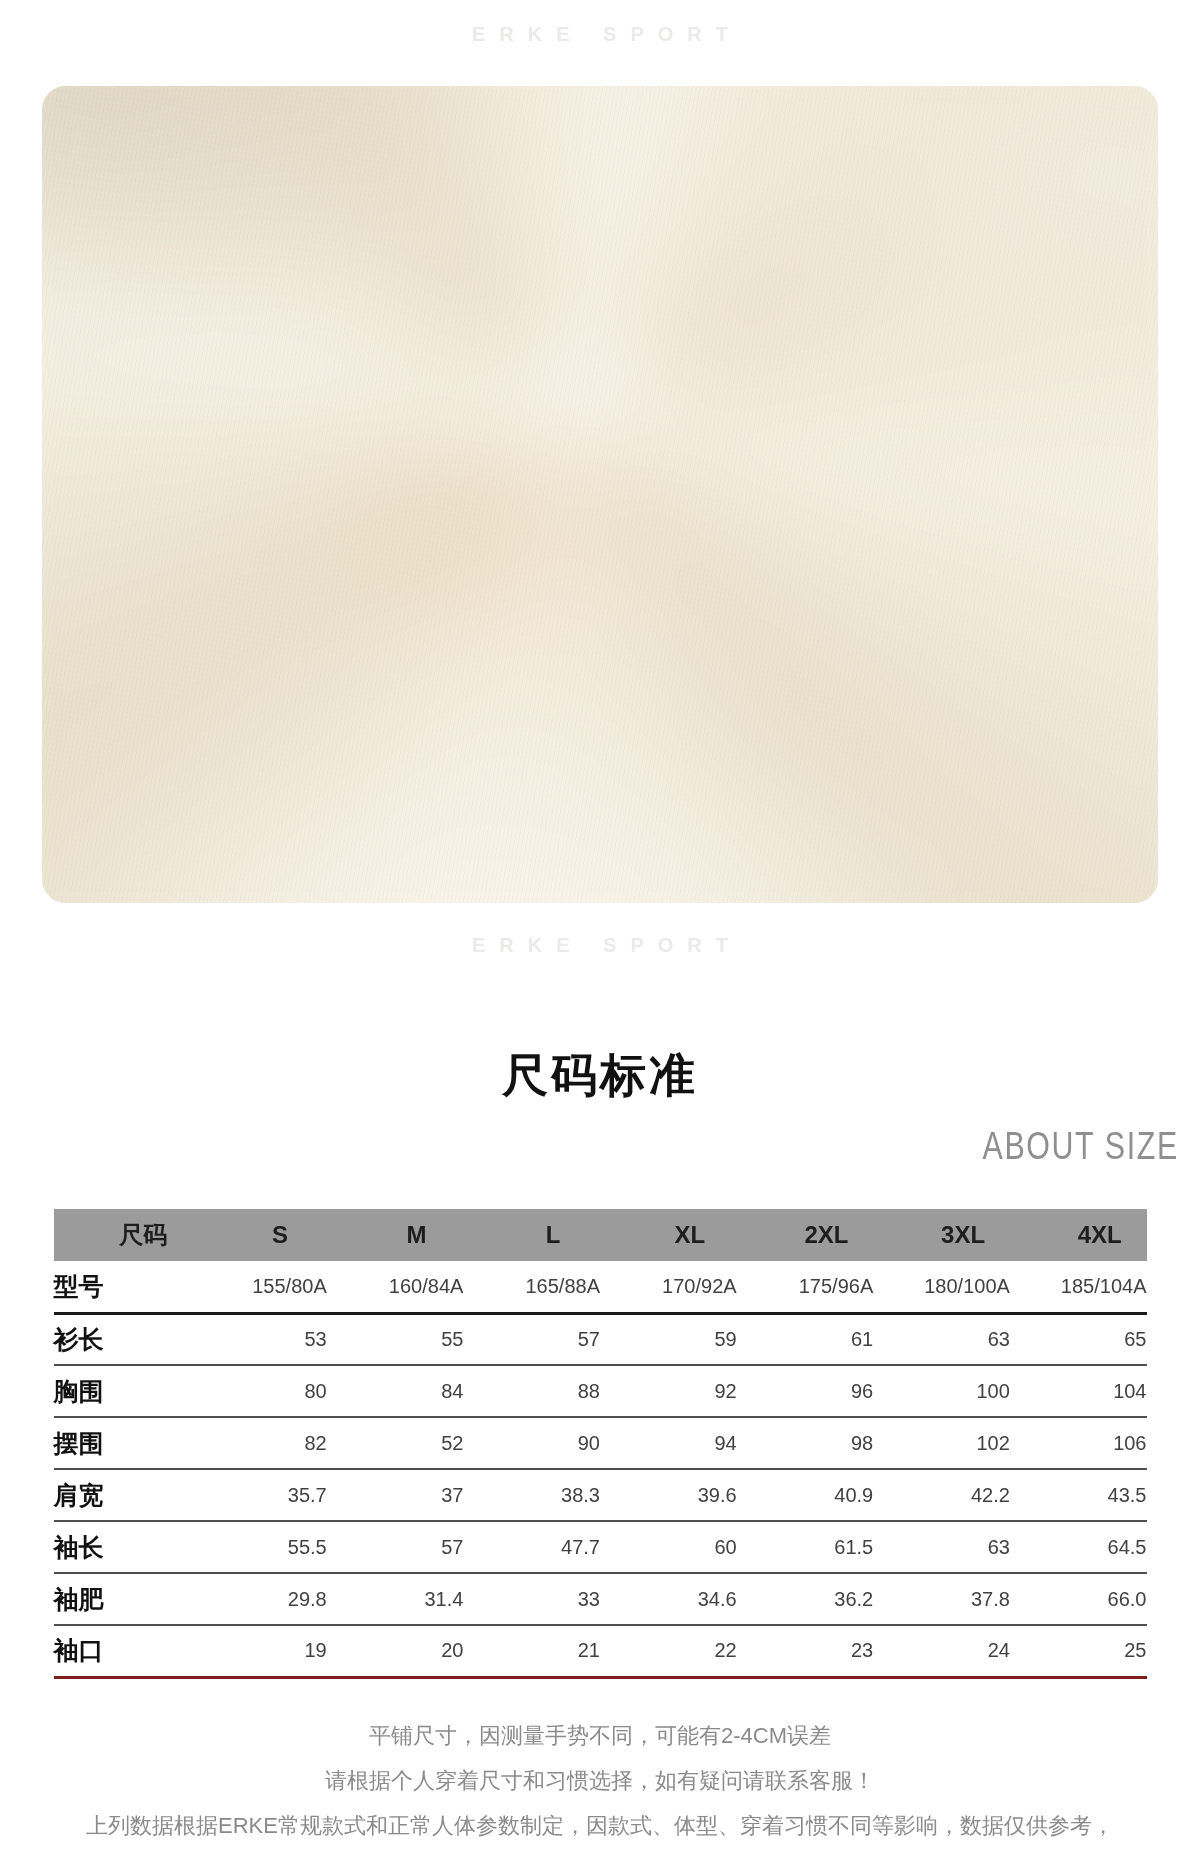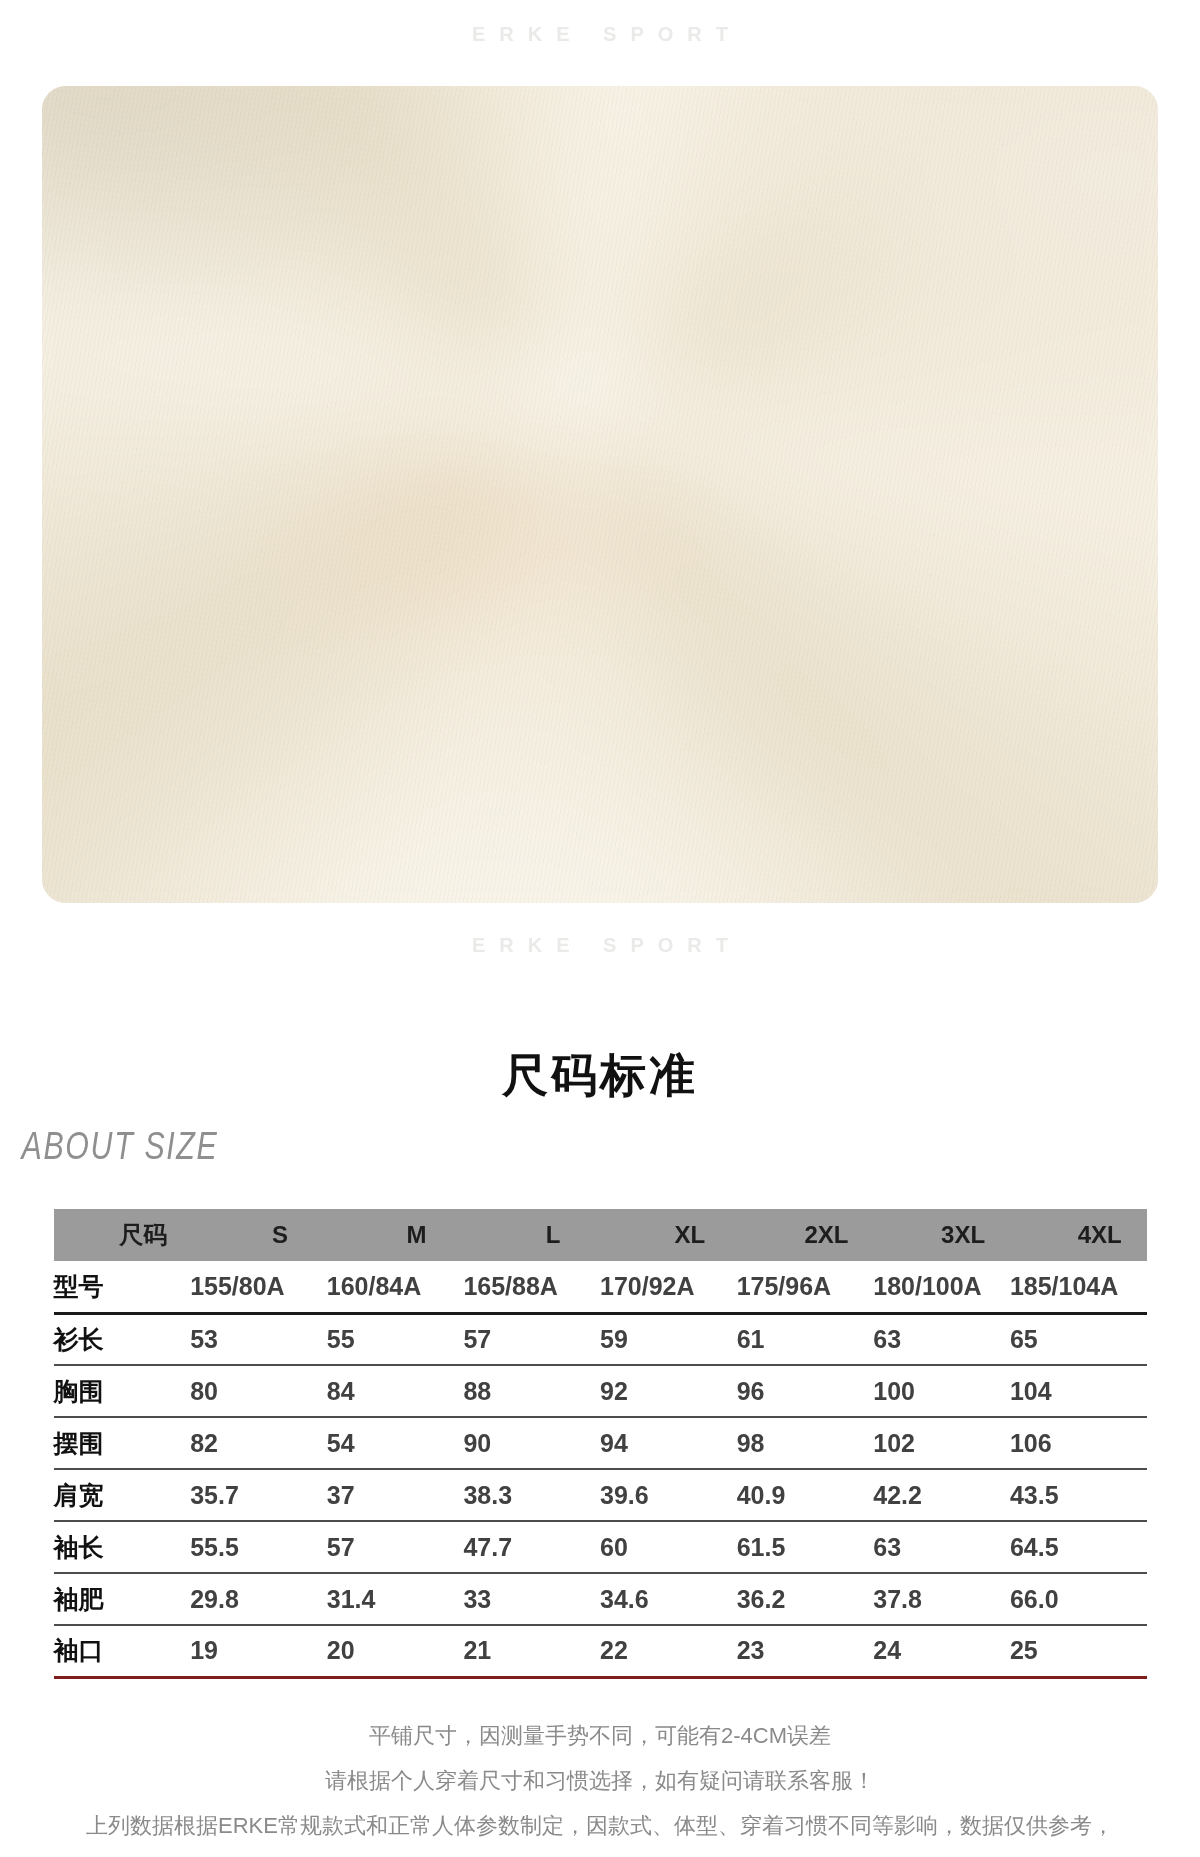--- a/index.html
+++ b/index.html
@@ -41,21 +41,21 @@
       repeating-linear-gradient(100deg, rgba(130,118,92,0.05) 0 1px, rgba(255,255,255,0) 1px 4px),
       repeating-linear-gradient(10deg, rgba(255,255,255,0.05) 0 1px, rgba(0,0,0,0) 1px 5px);
   }
 
   
   .title {
     margin-top:94px; text-align:center;
     font-size:46px; line-height:48px; font-weight:700;
     letter-spacing:3px; color:#111111;
   }
-  .subtitle { margin-top:27px; text-align:left; line-height:40px;font-style:italic; }
+  .subtitle { margin-top:27px; text-align:right; line-height:40px; }
   .subtitle-inner {
     display:inline-block; transform:scale(0.82,1.06);
     font-size:37px; font-weight:500; letter-spacing:2px; color:#8f8f8f;
   }
 
   
   .size-table {
     width:1093px; margin:36px auto 0;
     border-collapse:collapse; table-layout:fixed;
   }
@@ -63,21 +63,21 @@
   .size-table thead th {
     font-size:24px; font-weight:700; color:#1d1d1d; text-align:center;padding-left:43px;
   }
   .size-table tbody tr { height:52px; border-bottom:2px solid #4d4d4d; }
   .size-table tbody tr:first-child { border-bottom:3px solid #1a1a1a; }
   .size-table tbody tr:last-child  { border-bottom:3px solid #7f1d1d; }
   .size-table tbody th {
     font-size:25px; font-weight:700; color:#111111; text-align:left;
   }
   .size-table tbody td {
-    font-size:25px; font-weight:700; color:#414141; text-align:left;
+    font-size:20px; font-weight:400; color:#414141; text-align:right;
   }
 
   
   .notes { margin:34px 42px 0;text-align:center; }
   .notes p {
     font-size:22px; line-height:45px; color:#8a8a8a; font-weight:400;
   }
 </style>
 </head>
 <body>
@@ -139,21 +139,21 @@
           <td>84</td>
           <td>88</td>
           <td>92</td>
           <td>96</td>
           <td>100</td>
           <td>104</td>
         </tr>
         <tr>
           <th>摆围</th>
           <td>82</td>
-          <td>54</td>
+          <td>52</td>
           <td>90</td>
           <td>94</td>
           <td>98</td>
           <td>102</td>
           <td>106</td>
         </tr>
         <tr>
           <th>肩宽</th>
           <td>35.7</td>
           <td>37</td>

